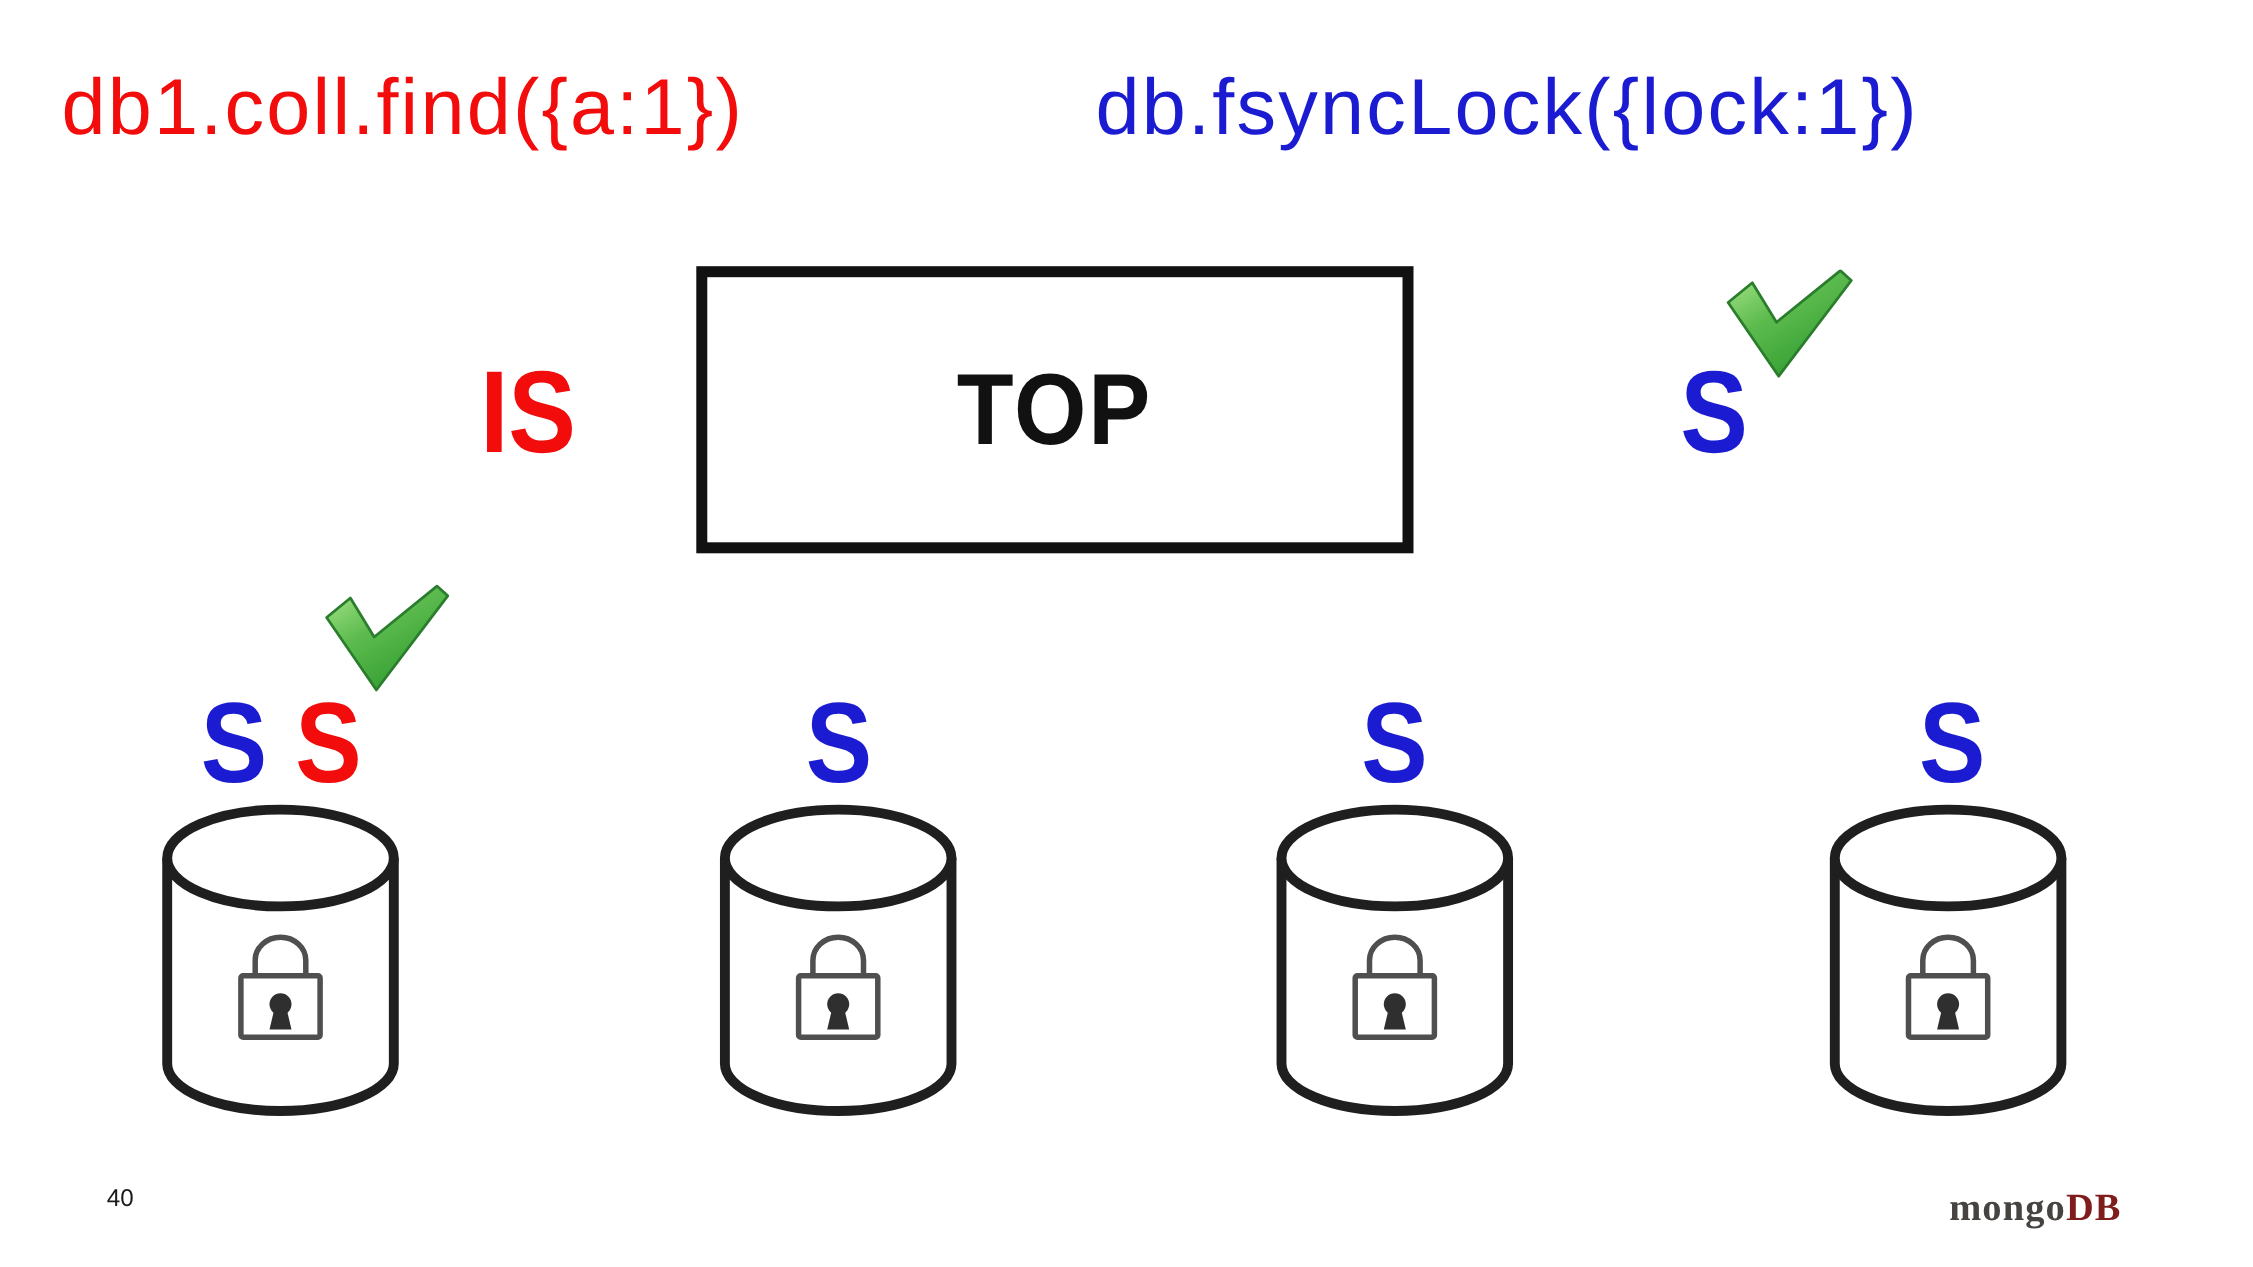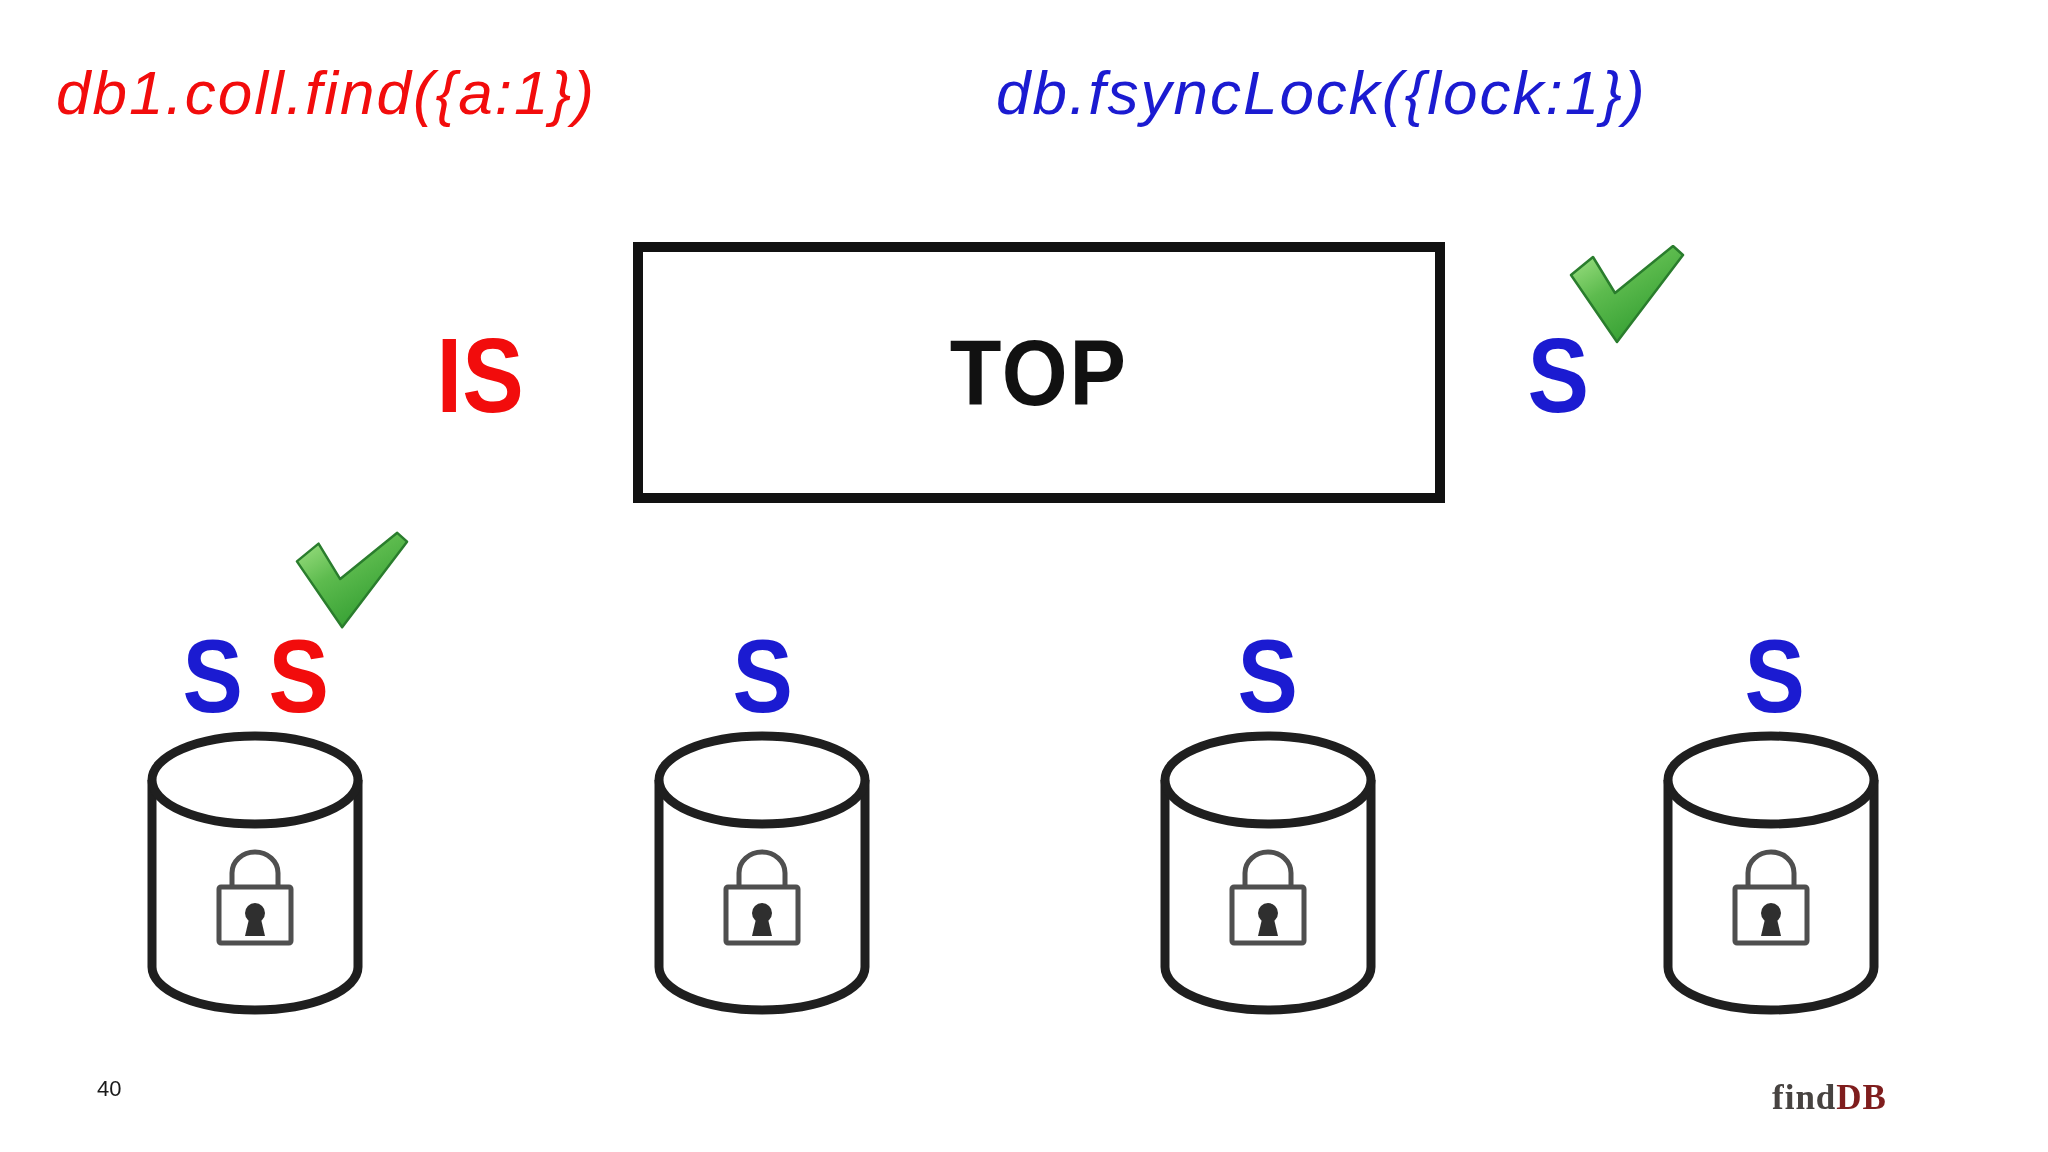--- a/index.html
+++ b/index.html
@@ -7,34 +7,33 @@
     position:relative;
     width:2048px;height:1152px;
     background:#ffffff;
     overflow:hidden;
     font-family:"Liberation Sans",sans-serif;
   }
   
   .code{
     position:absolute;
     top:62px;
-    font-size:62px;
+    font-size:72px;
     line-height:1;
     letter-spacing:2px;
     white-space:nowrap;
-    font-style:italic;
   }
   .code.red{left:56px;color:#f20c0c;}
   .code.blue{left:996px;color:#1b1bd1;}
 
   
   .top-box{
     position:absolute;
     left:633px;top:242px;
-    width:812px;height:261px;
+    width:652px;height:261px;
     border:10px solid #111111;
     box-sizing:border-box;
     background:#ffffff;
     display:flex;align-items:center;justify-content:center;
   }
   .top-box .top-text{
     font-size:92px;font-weight:bold;color:#111111;
     line-height:1;transform:scaleX(0.92);letter-spacing:2px;
   }
 
@@ -147,15 +146,15 @@
     <use href="#db-cylinder-icon"></use>
   </svg>
   <svg class="cyl cyl3">
     <use href="#db-cylinder-icon"></use>
   </svg>
   <svg class="cyl cyl4">
     <use href="#db-cylinder-icon"></use>
   </svg>
 
   <div class="page-number">40</div>
-  <div class="logo"><span class="logo-dark">find</span><span class="logo-light">DB</span></div>
+  <div class="logo"><span class="logo-dark">mongo</span><span class="logo-light">DB</span></div>
 
 </div>
 
 </body></html>

